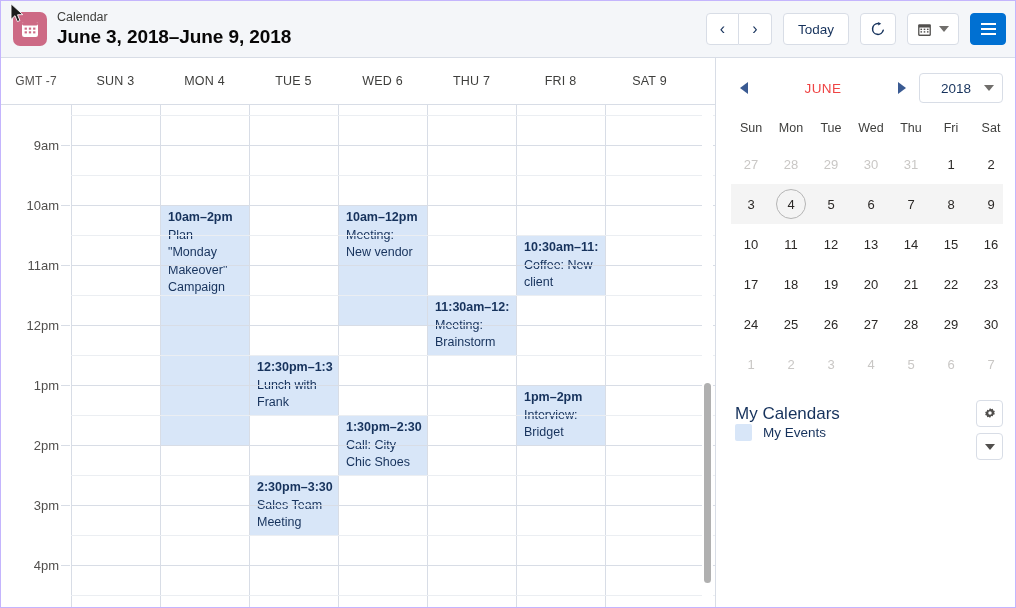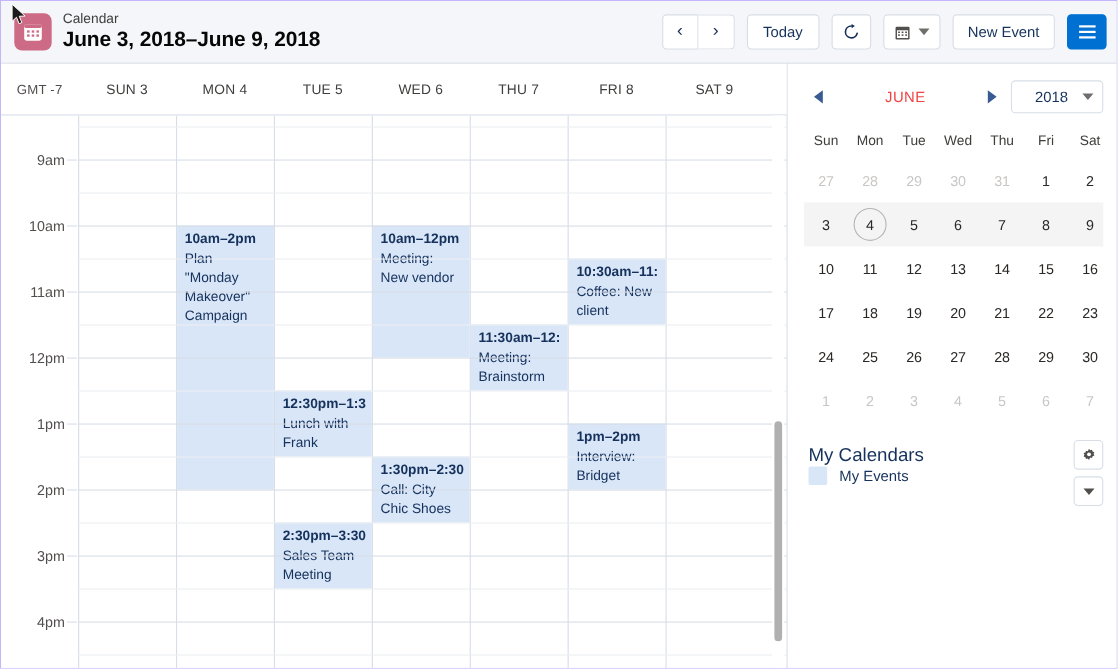--- a/index.html
+++ b/index.html
@@ -281,21 +281,20 @@
           <rect x="2.6" y="5.9" width="10.8" height="7.5" fill="#ffffff"></rect>
           <rect x="3.7" y="7.1" width="1.7" height="1.5" fill="#514f4d"></rect>
           <rect x="7.15" y="7.1" width="1.7" height="1.5" fill="#514f4d"></rect>
           <rect x="10.6" y="7.1" width="1.7" height="1.5" fill="#514f4d"></rect>
           <rect x="3.7" y="9.8" width="1.7" height="1.5" fill="#514f4d"></rect>
           <rect x="7.15" y="9.8" width="1.7" height="1.5" fill="#514f4d"></rect>
           <rect x="10.6" y="9.8" width="1.7" height="1.5" fill="#514f4d"></rect>
         </svg>
         <span class="caret-dn"></span>
       </div>
-      <div class="btn btn-new-event">New Event</div>
       <div class="btn btn-primary">
         <span class="hamburger">
             <i></i>
             <i></i>
             <i></i>
           </span>
       </div>
     </div>
   </div>
 

